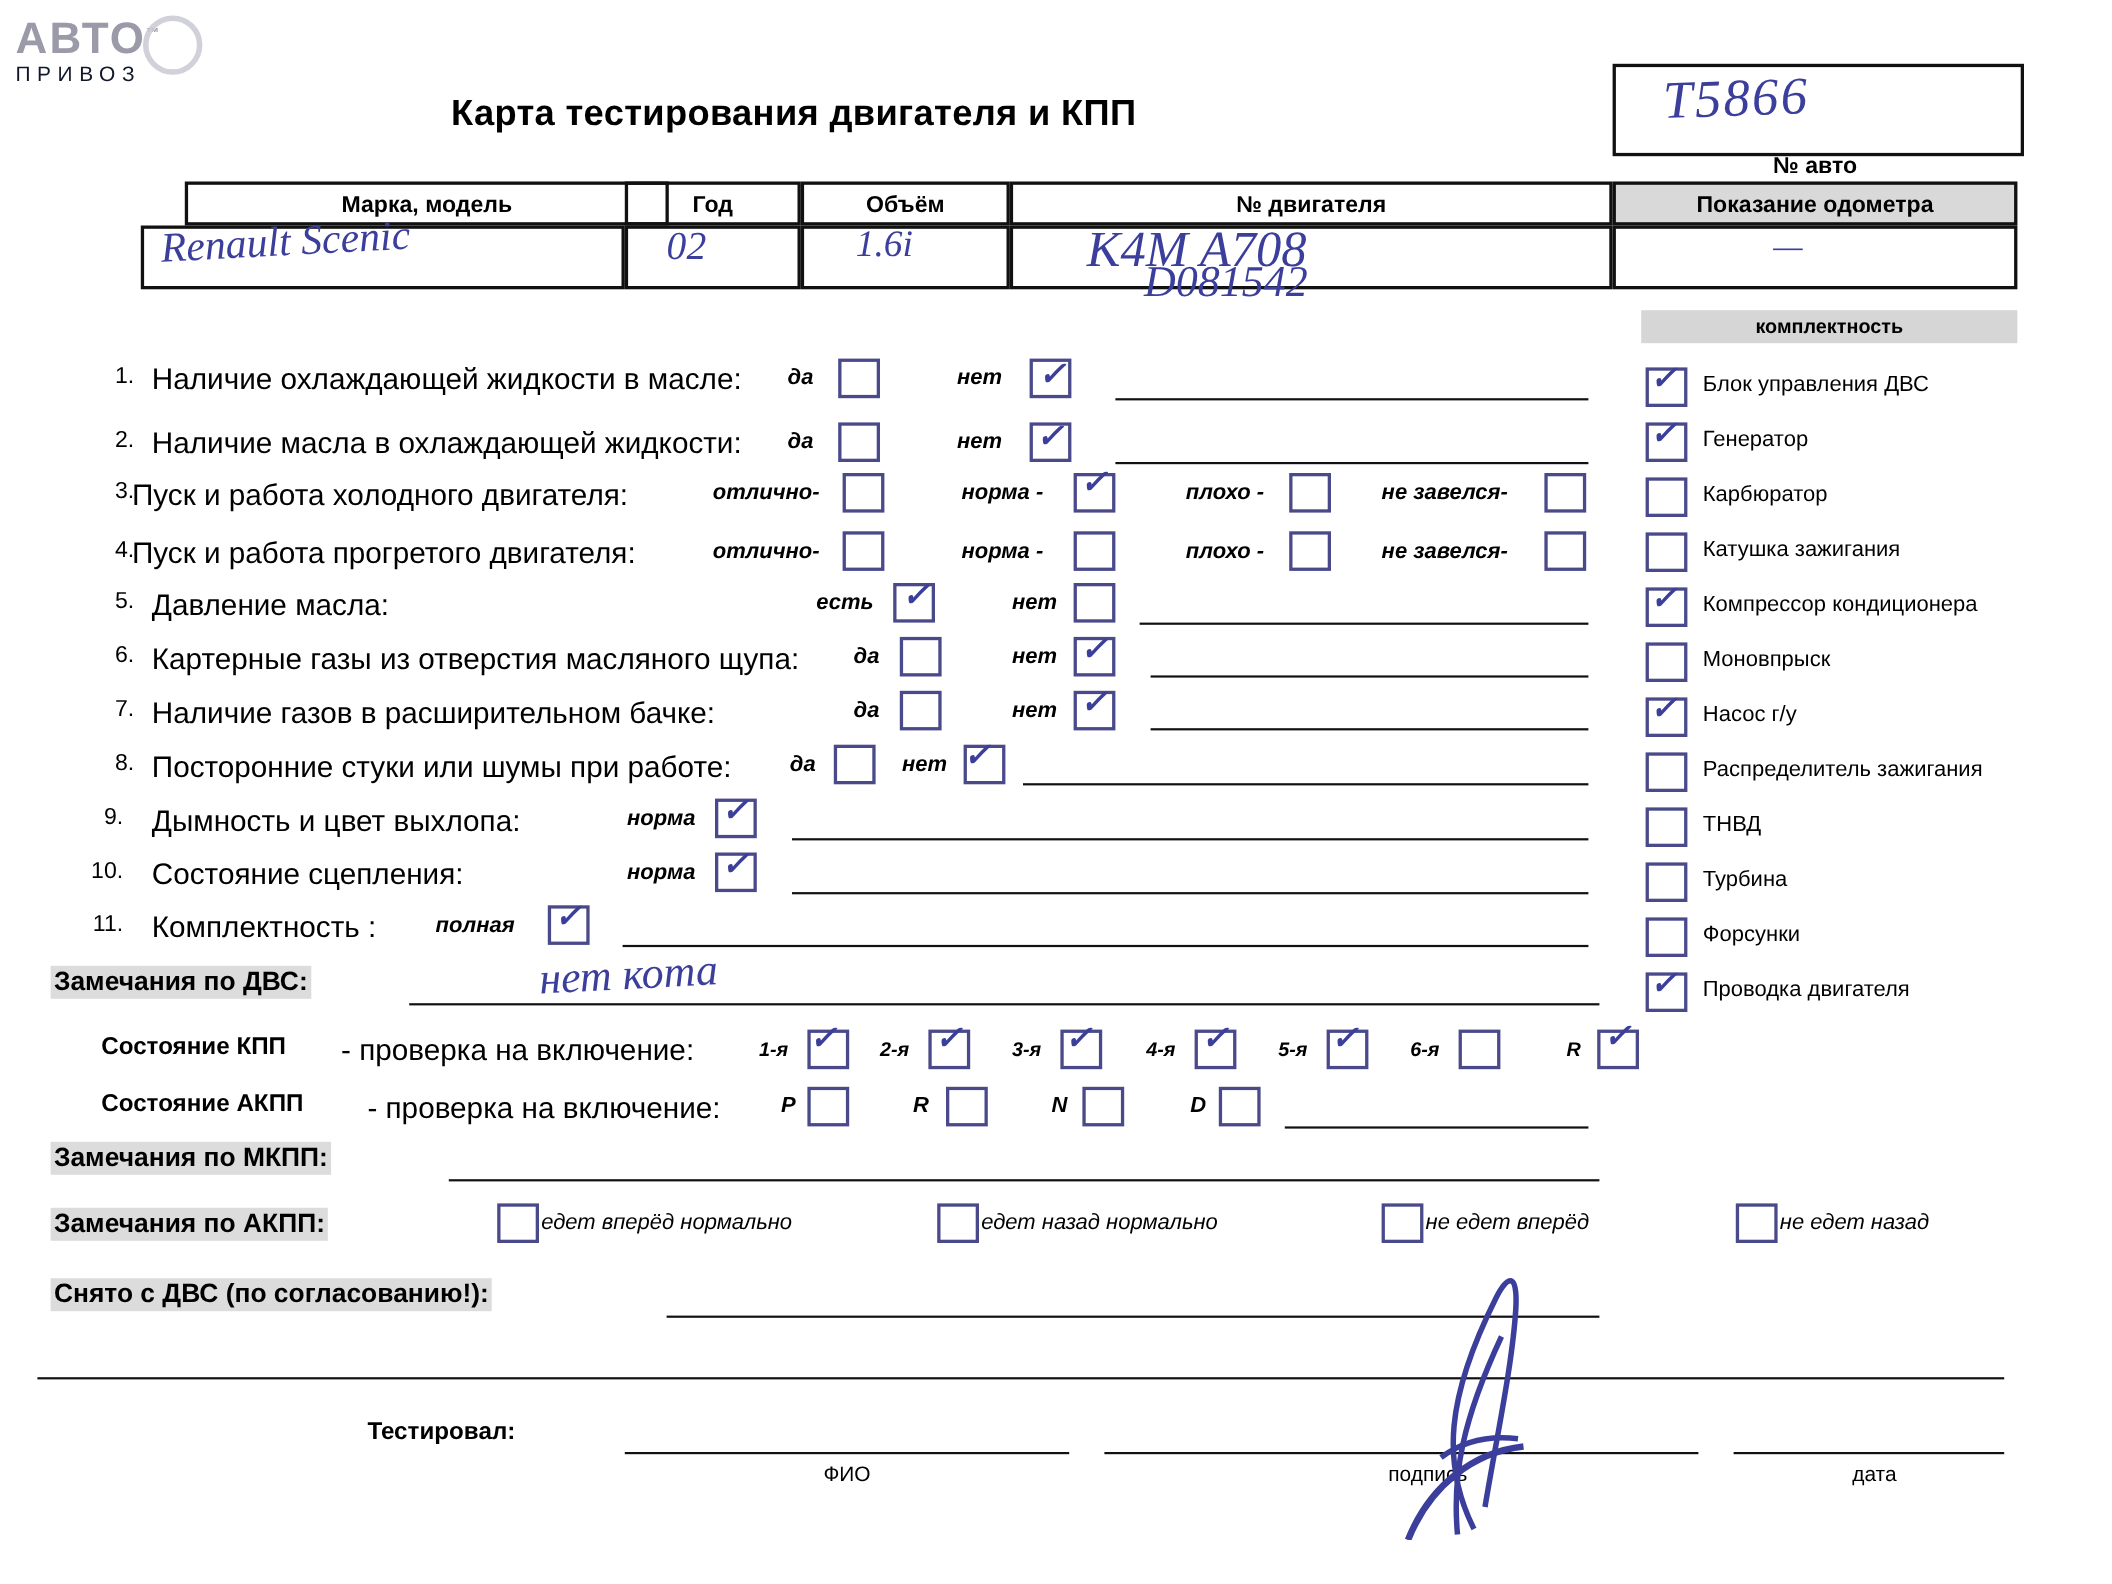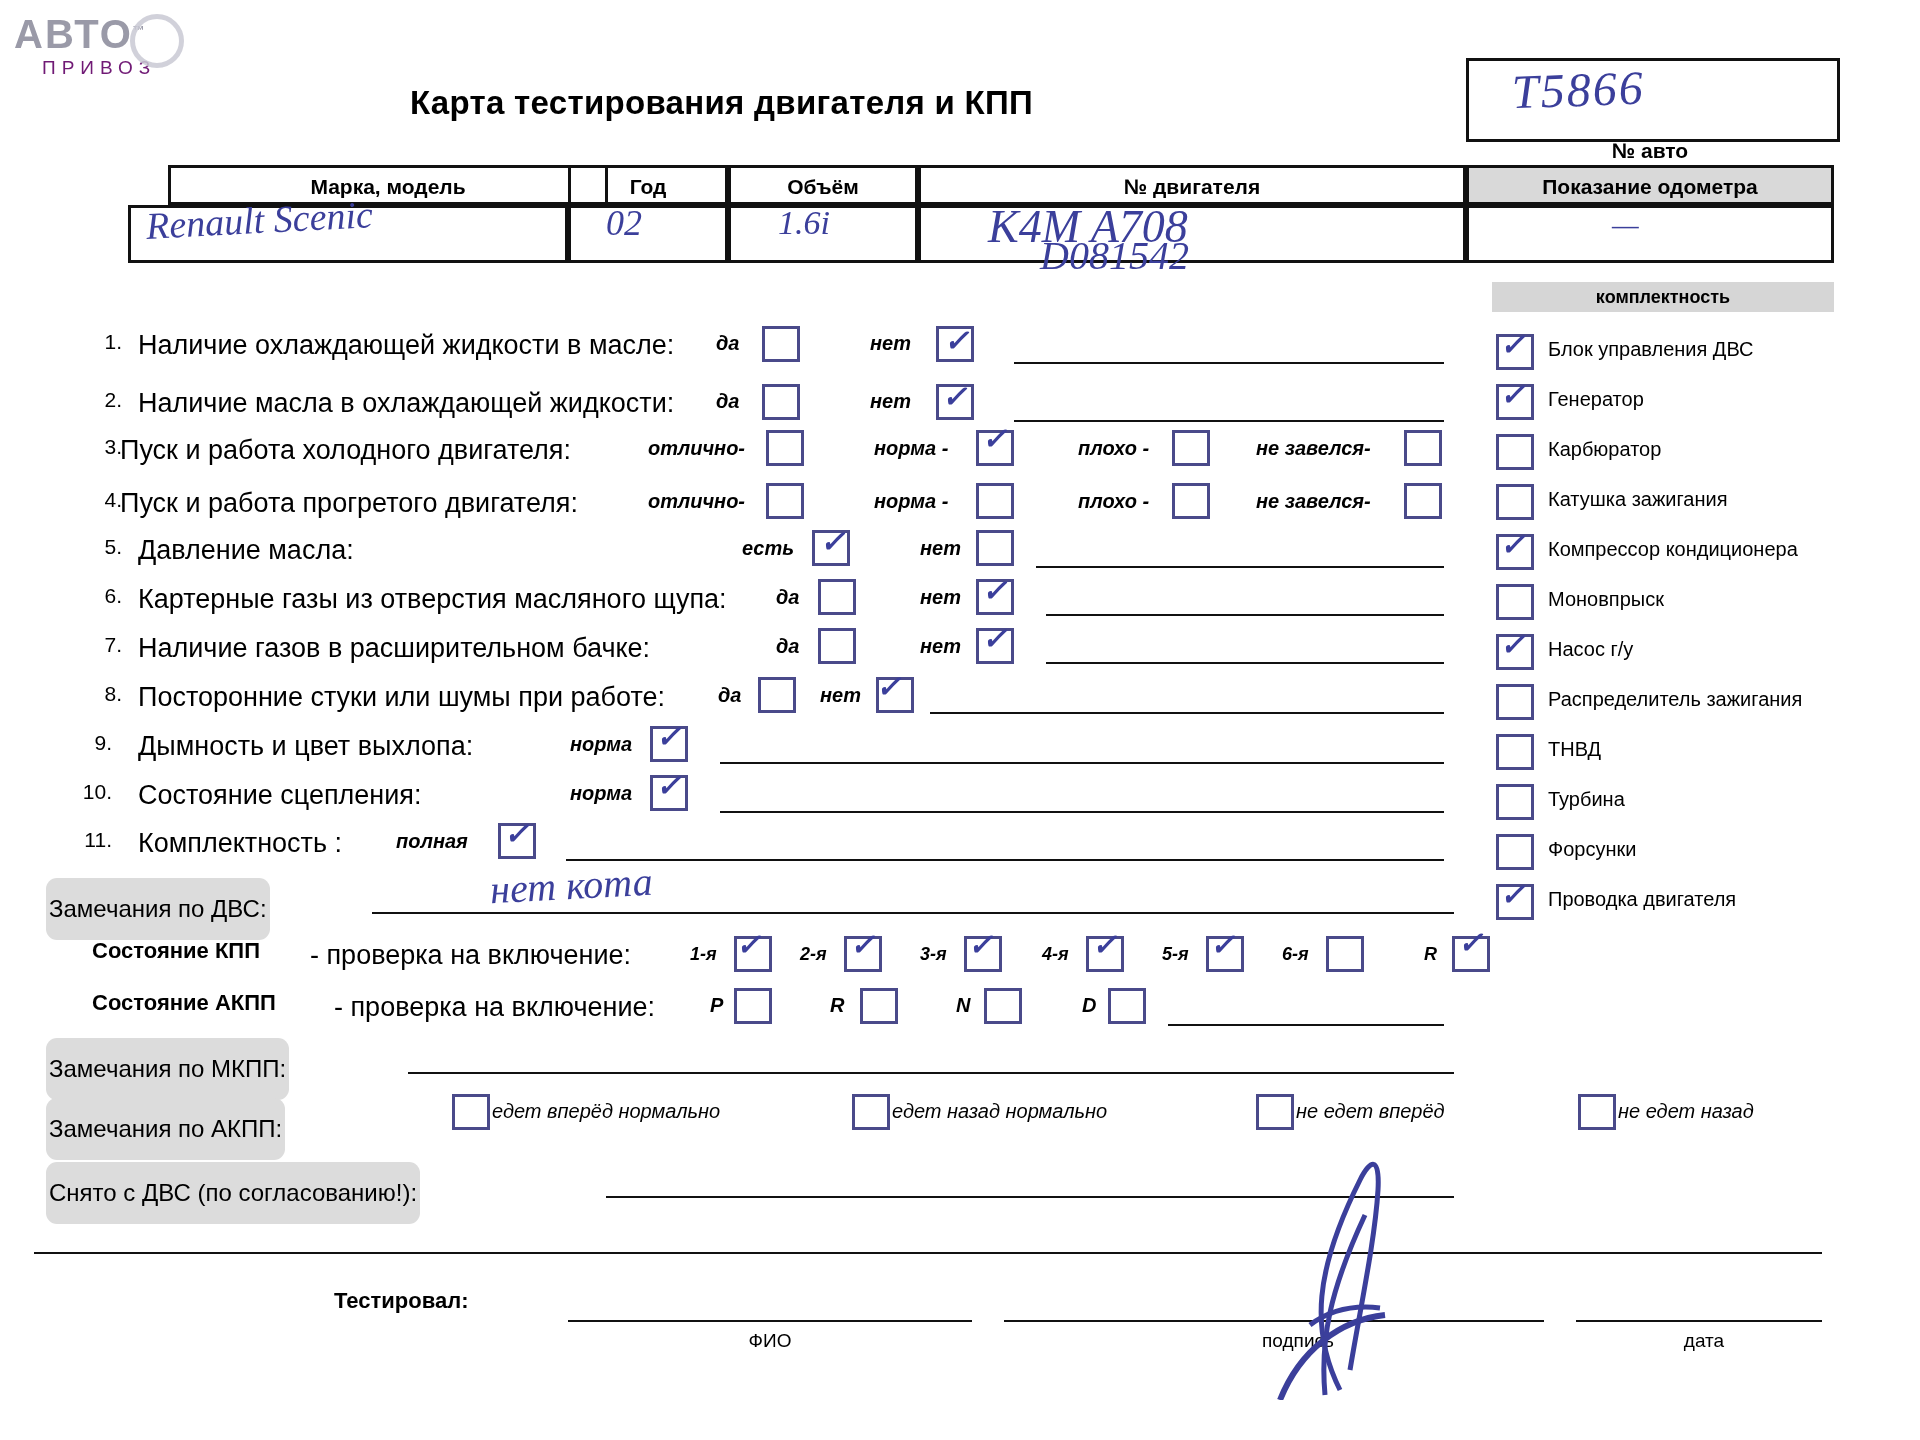--- a/index.html
+++ b/index.html
@@ -33,23 +33,22 @@
     font-weight: bold;
     font-size: 40px;
     letter-spacing: 2px;
     color: #9a9aa8;
     line-height: 44px;
   }
   .logo .lg-bot {
     font-family: "Liberation Sans", sans-serif;
     font-size: 19px;
     letter-spacing: 6px;
-    color: #701a75;
+    color: #0f172a;
     line-height: 24px;
-    margin-left: 28px;
   }
   .logo .lg-tm {
     font-size: 12px;
     vertical-align: super;
     letter-spacing: 0;
   }
   .logo .lg-ring {
     position: absolute;
     left: 116px; top: 6px;
     width: 44px; height: 44px;
@@ -178,25 +177,24 @@
   .compl-item {
     position: absolute;
     font-size: 20px;
     white-space: nowrap;
   }
 
   
   .seclabel {
     position: absolute;
     font-size: 24px;
-    font-weight: normal;
+    font-weight: bold;
     background: #dcdcdc;
     white-space: nowrap;
-    padding: 17px 3px;
-    border-radius: 11px;
+    padding: 1px 3px;
   }
   .subsec {
     position: absolute;
     font-size: 22px;
     font-weight: bold;
     white-space: nowrap;
   }
   .italic-lbl {
     position: absolute;
     font-size: 20px;

